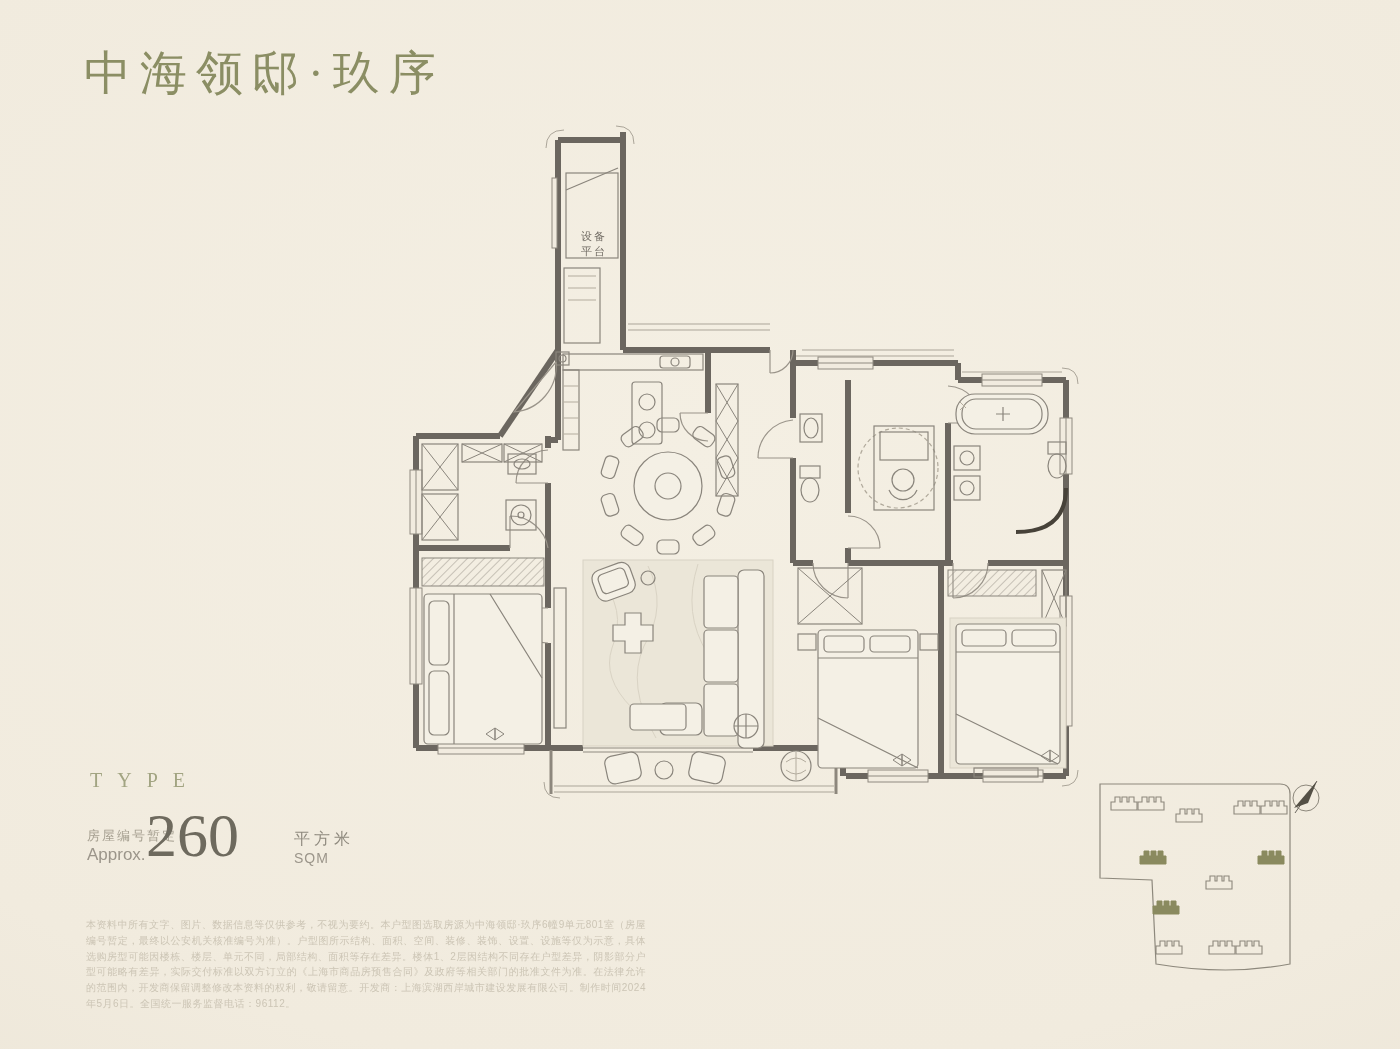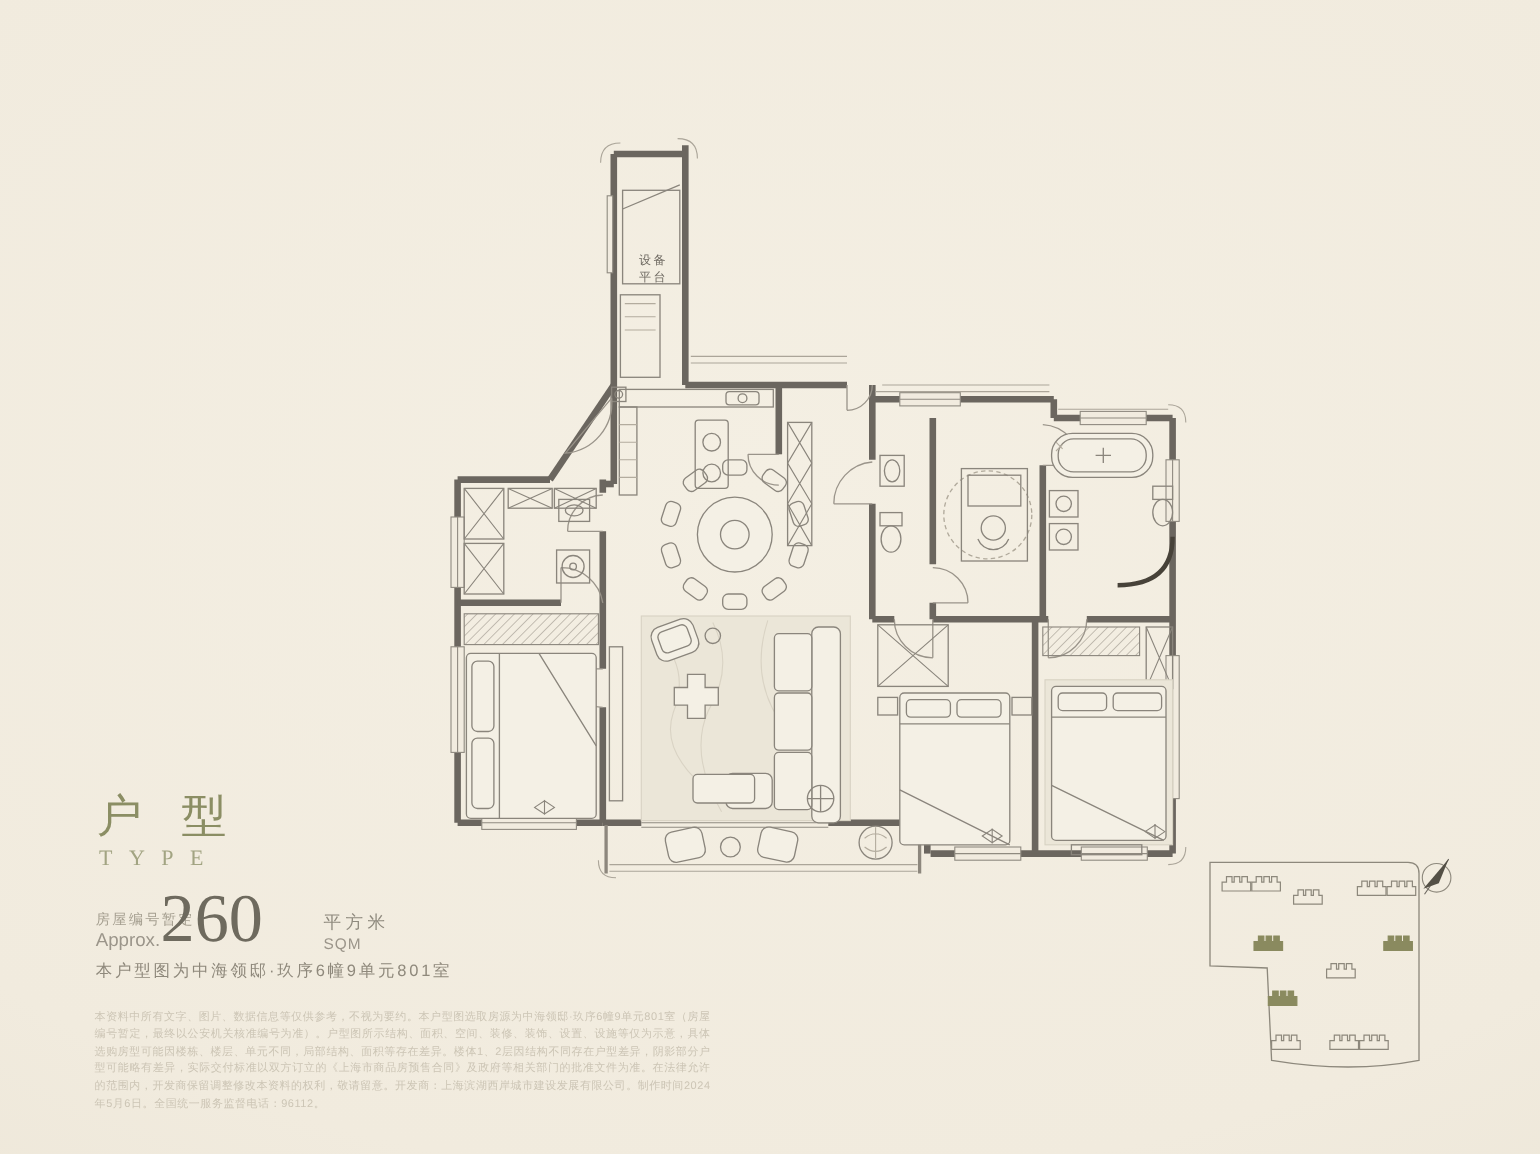--- a/index.html
+++ b/index.html
@@ -65,20 +65,21 @@
   .plabel{font-family:"Liberation Sans","DejaVu Sans",sans-serif;font-size:11px;fill:#6f6a62;letter-spacing:2px;}
   .site-outline{stroke:#8d887c;stroke-width:1.2;fill:none;}
   .bldg-o{stroke:#8d887c;stroke-width:1.1;fill:none;}
   .bldg-f{fill:#8a8a5f;stroke:#8a8a5f;stroke-width:1;}
 </style>
 </head>
 <body>
 
 <div class="page">
 
+  <div class="abs brand-title">中海领邸·玖序</div>
 
   <svg style="left:398px;top:118px" width="695" height="690" viewBox="0 0 695 690">
     <defs>
       <pattern id="hatch" width="6" height="6" patternUnits="userSpaceOnUse" patternTransform="rotate(45)">
         <line x1="0" y1="0" x2="0" y2="6" stroke="#9a948a" stroke-width="1"></line>
       </pattern>
       <g id="bowtie">
         <path d="M0,6 L9,0 L9,12 Z M18,6 L9,0 L9,12 Z" fill="none" stroke="#8a857c" stroke-width="1"></path>
       </g>
     </defs>
@@ -356,30 +357,28 @@
       <path class="lite" d="M562,284 l6,6 M562,292 l6,-6"></path>
       <rect class="furn-n" x="556" y="328" width="26" height="24"></rect>
         <circle class="furn-n" cx="569" cy="340" r="7"></circle>
       <rect class="furn-n" x="556" y="358" width="26" height="24"></rect>
         <circle class="furn-n" cx="569" cy="370" r="7"></circle>
       <rect class="furn-n" x="650" y="324" width="18" height="12"></rect>
         <ellipse class="furn-n" cx="659" cy="348" rx="9" ry="12"></ellipse>
     </g>
   </svg>
 
-  <div class="abs type-cn">户型</div>
   <div class="abs type-en">TYPE</div>
 
   <div class="abs area-label-cn">房屋编号暂定</div>
   <div class="abs area-label-en">Approx.</div>
   <div class="abs area-value">260</div>
   <div class="abs area-unit-cn">平方米</div>
   <div class="abs area-unit-en">SQM</div>
 
-  <div class="abs location-note">本户型图为中海领邸·玖序6幢9单元801室</div>
 
   <div class="abs disclaimer">本资料中所有文字、图片、数据信息等仅供参考，不视为要约。本户型图选取房源为中海领邸·玖序6幢9单元801室（房屋编号暂定，最终以公安机关核准编号为准）。户型图所示结构、面积、空间、装修、装饰、设置、设施等仅为示意，具体选购房型可能因楼栋、楼层、单元不同，局部结构、面积等存在差异。楼体1、2层因结构不同存在户型差异，阴影部分户型可能略有差异，实际交付标准以双方订立的《上海市商品房预售合同》及政府等相关部门的批准文件为准。在法律允许的范围内，开发商保留调整修改本资料的权利，敬请留意。开发商：上海滨湖西岸城市建设发展有限公司。制作时间2024年5月6日。全国统一服务监督电话：96112。</div>
 
   <svg style="left:1088px;top:768px" width="248" height="238" viewBox="0 0 248 238">
     <defs>
       <path id="bldg" d="M0,16 V8 H4 V3 H9 V8 H11 V3 H16 V8 H18 V3 H23 V8 H26 V16 Z"></path>
     </defs>
     <path class="site-outline" d="M12,16 L192,16 Q202,16 202,26 L202,196 Q140,208 68,196 L64,112 L12,110 Z"></path>
 
     <use href="#bldg" class="bldg-o" x="23" y="26"></use>

